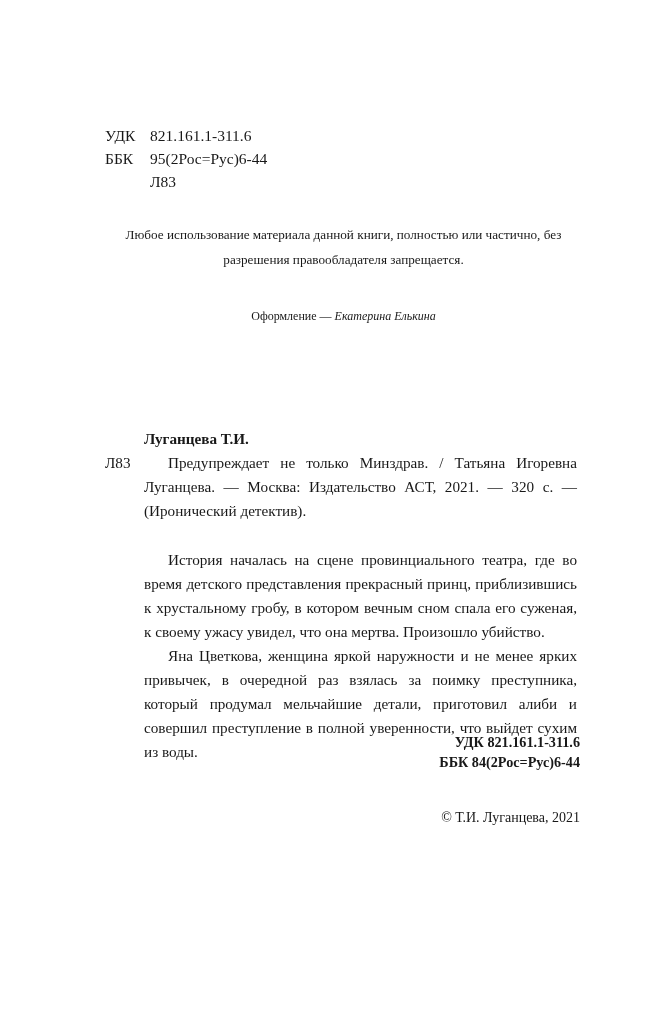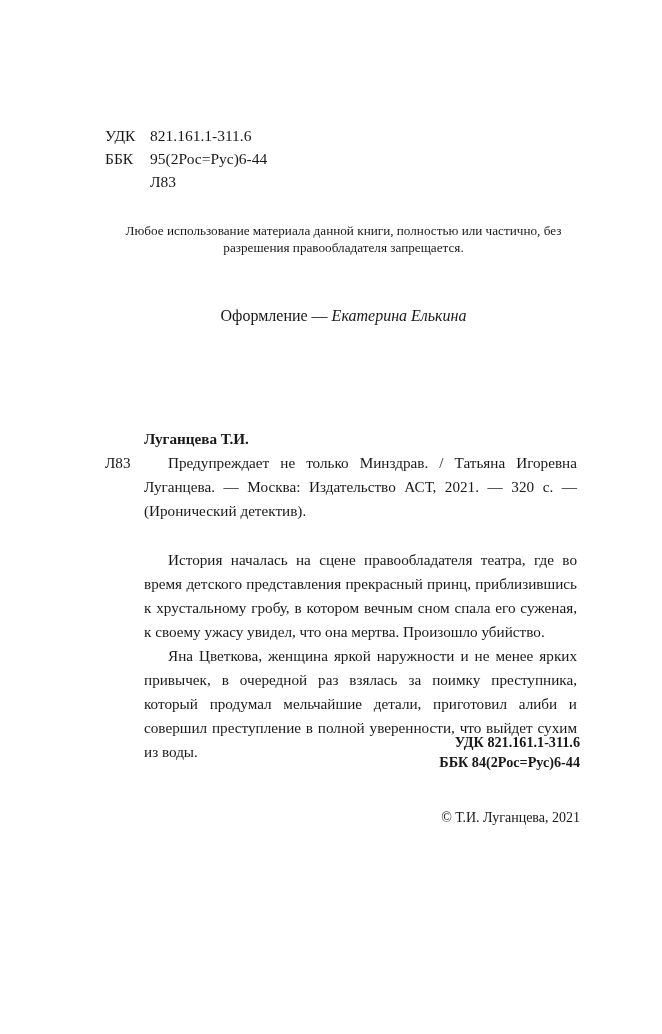--- a/index.html
+++ b/index.html
@@ -48,31 +48,31 @@
   }
 
   
   .rights-note {
     position: absolute;
     left: 110px;
     top: 222px;
     width: 445px;
     text-align: center;
     font-size: 13.2px;
-    line-height: 17px;
+    line-height: 25px;
   }
 
   
   .credit {
     position: absolute;
     left: 110px;
     top: 306px;
     width: 445px;
     text-align: center;
-    font-size: 16px;
+    font-size: 12px;
     line-height: 20px;
   }
   .credit .credit-name {
     font-style: italic;
   }
 
   
   .cip {
     position: absolute;
     left: 94px;
@@ -172,21 +172,21 @@
 
   <div class="cip">
     <span class="cip-author">Луганцева Т.И.</span>
     <div class="cip-body">
       <span class="cip-shelf">Л83</span>
       <div class="cip-entry">Предупреждает не только Минздрав. / Татьяна Игоревна Луганцева. — Москва: Издательство АСТ, 2021. — 320 с. — (Иронический детектив).</div>
     </div>
   </div>
 
   <div class="annotation">
-    <p>История началась на сцене правообладателя театра, где во время детского представления прекрасный принц, приблизившись к хрустальному гробу, в котором вечным сном спала его суженая, к своему ужасу увидел, что она мертва. Произошло убийство.</p>
+    <p>История началась на сцене провинциального театра, где во время детского представления прекрасный принц, приблизившись к хрустальному гробу, в котором вечным сном спала его суженая, к своему ужасу увидел, что она мертва. Произошло убийство.</p>
     <p>Яна Цветкова, женщина яркой наружности и не менее ярких привычек, в очередной раз взялась за поимку преступника, который продумал мельчайшие детали, приготовил алиби и совершил преступление в полной уверенности, что выйдет сухим из воды.</p>
   </div>
 
   <div class="class-repeat">
     <span class="line" style="display:block">УДК 821.161.1-311.6</span>
     <span class="line" style="display:block">ББК 84(2Рос=Рус)6-44</span>
   </div>
 
   <div class="copyright">
     <span class="line">© Т.И. Луганцева, 2021</span>

